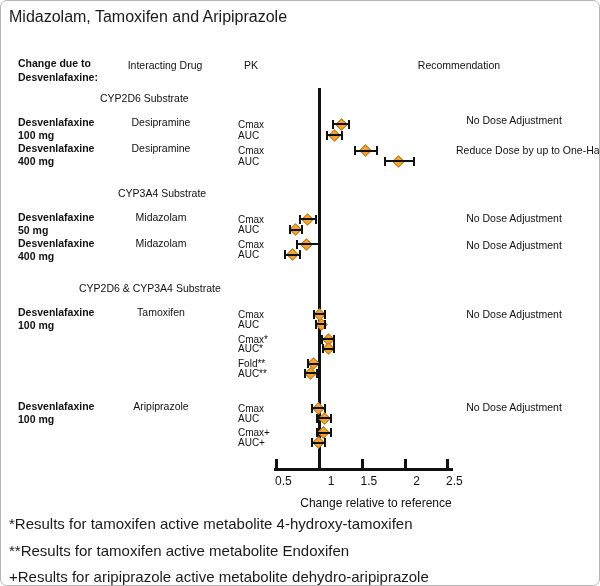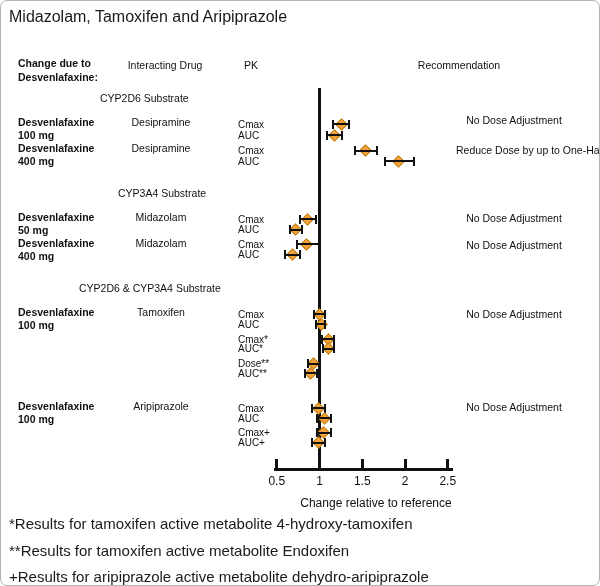--- a/index.html
+++ b/index.html
@@ -14,21 +14,21 @@
   .hdr.bold{font-weight:bold;}
   .grouplabel{position:absolute;font-size:10.5px;line-height:12px;white-space:nowrap;}
   .dose{position:absolute;font-size:10.5px;font-weight:bold;line-height:13px;white-space:nowrap;}
   .drug{position:absolute;font-size:10.5px;line-height:13px;text-align:center;white-space:nowrap;}
   .pk{position:absolute;font-size:10px;line-height:13px;white-space:nowrap;}
   .rec{position:absolute;font-size:10.5px;line-height:13px;white-space:nowrap;}
   .rec.center{text-align:center;}
   .refline{position:absolute;width:3px;background:#111;}
   .axline{position:absolute;height:3px;background:#111;}
   .tick{position:absolute;width:3px;height:9px;background:#111;}
-  .ticklabel{position:absolute;width:30px;text-align:center;font-size:12px;line-height:13px;}
+  .ticklabel{position:absolute;width:30px;text-align:right;font-size:12px;line-height:13px;}
   .axis-label{position:absolute;left:240px;top:495px;width:270px;text-align:center;font-size:12px;line-height:14px;}
   .ci-bar{position:absolute;height:2px;background:#111;}
   .ci-cap{position:absolute;width:2px;height:9px;background:#111;}
   .diamond{position:absolute;width:7px;height:7px;transform:rotate(45deg);}
   .footnote{position:absolute;left:8px;font-size:15px;line-height:18px;white-space:nowrap;color:#1a1a1a;}
 </style>
 </head>
 <body>
 
 <div class="stage">
@@ -144,21 +144,21 @@
       <div class="pk" style="left: 237px; top: 331.5px;">Cmax*</div>
       <div class="diamond" style="left: 322.55px; top: 333.5px; background: rgb(242, 163, 60); border: 1px solid rgb(192, 124, 20);"></div>
       <div class="ci-bar" style="left: 321.065px; top: 337px; width: 11.97px;"></div>
       <div class="ci-cap" style="left: 320.065px; top: 333.5px;"></div>
       <div class="ci-cap" style="left: 332.035px; top: 333.5px;"></div>
       <div class="pk" style="left: 237px; top: 341px;">AUC*</div>
       <div class="diamond" style="left: 322.55px; top: 343px; background: rgb(242, 163, 60); border: 1px solid rgb(192, 124, 20);"></div>
       <div class="ci-bar" style="left: 321.92px; top: 346.5px; width: 11.115px;"></div>
       <div class="ci-cap" style="left: 320.92px; top: 343px;"></div>
       <div class="ci-cap" style="left: 332.035px; top: 343px;"></div>
-      <div class="pk" style="left: 237px; top: 356px;">Dose**</div>
+      <div class="pk" style="left: 237px; top: 356px;">Fold**</div>
       <div class="diamond" style="left: 308.015px; top: 358px; background: rgb(242, 163, 60); border: 1px solid rgb(192, 124, 20);"></div>
       <div class="ci-bar" style="left: 306.53px; top: 361.5px; width: 11.97px;"></div>
       <div class="ci-cap" style="left: 305.53px; top: 358px;"></div>
       <div class="ci-cap" style="left: 317.5px; top: 358px;"></div>
       <div class="pk" style="left: 237px; top: 365.5px;">AUC**</div>
       <div class="diamond" style="left: 305.45px; top: 367.5px; background: rgb(242, 163, 60); border: 1px solid rgb(192, 124, 20);"></div>
       <div class="ci-bar" style="left: 303.965px; top: 371px; width: 11.97px;"></div>
       <div class="ci-cap" style="left: 302.965px; top: 367.5px;"></div>
       <div class="ci-cap" style="left: 314.935px; top: 367.5px;"></div>
       <div class="dose" style="left: 17px; top: 399px;">

